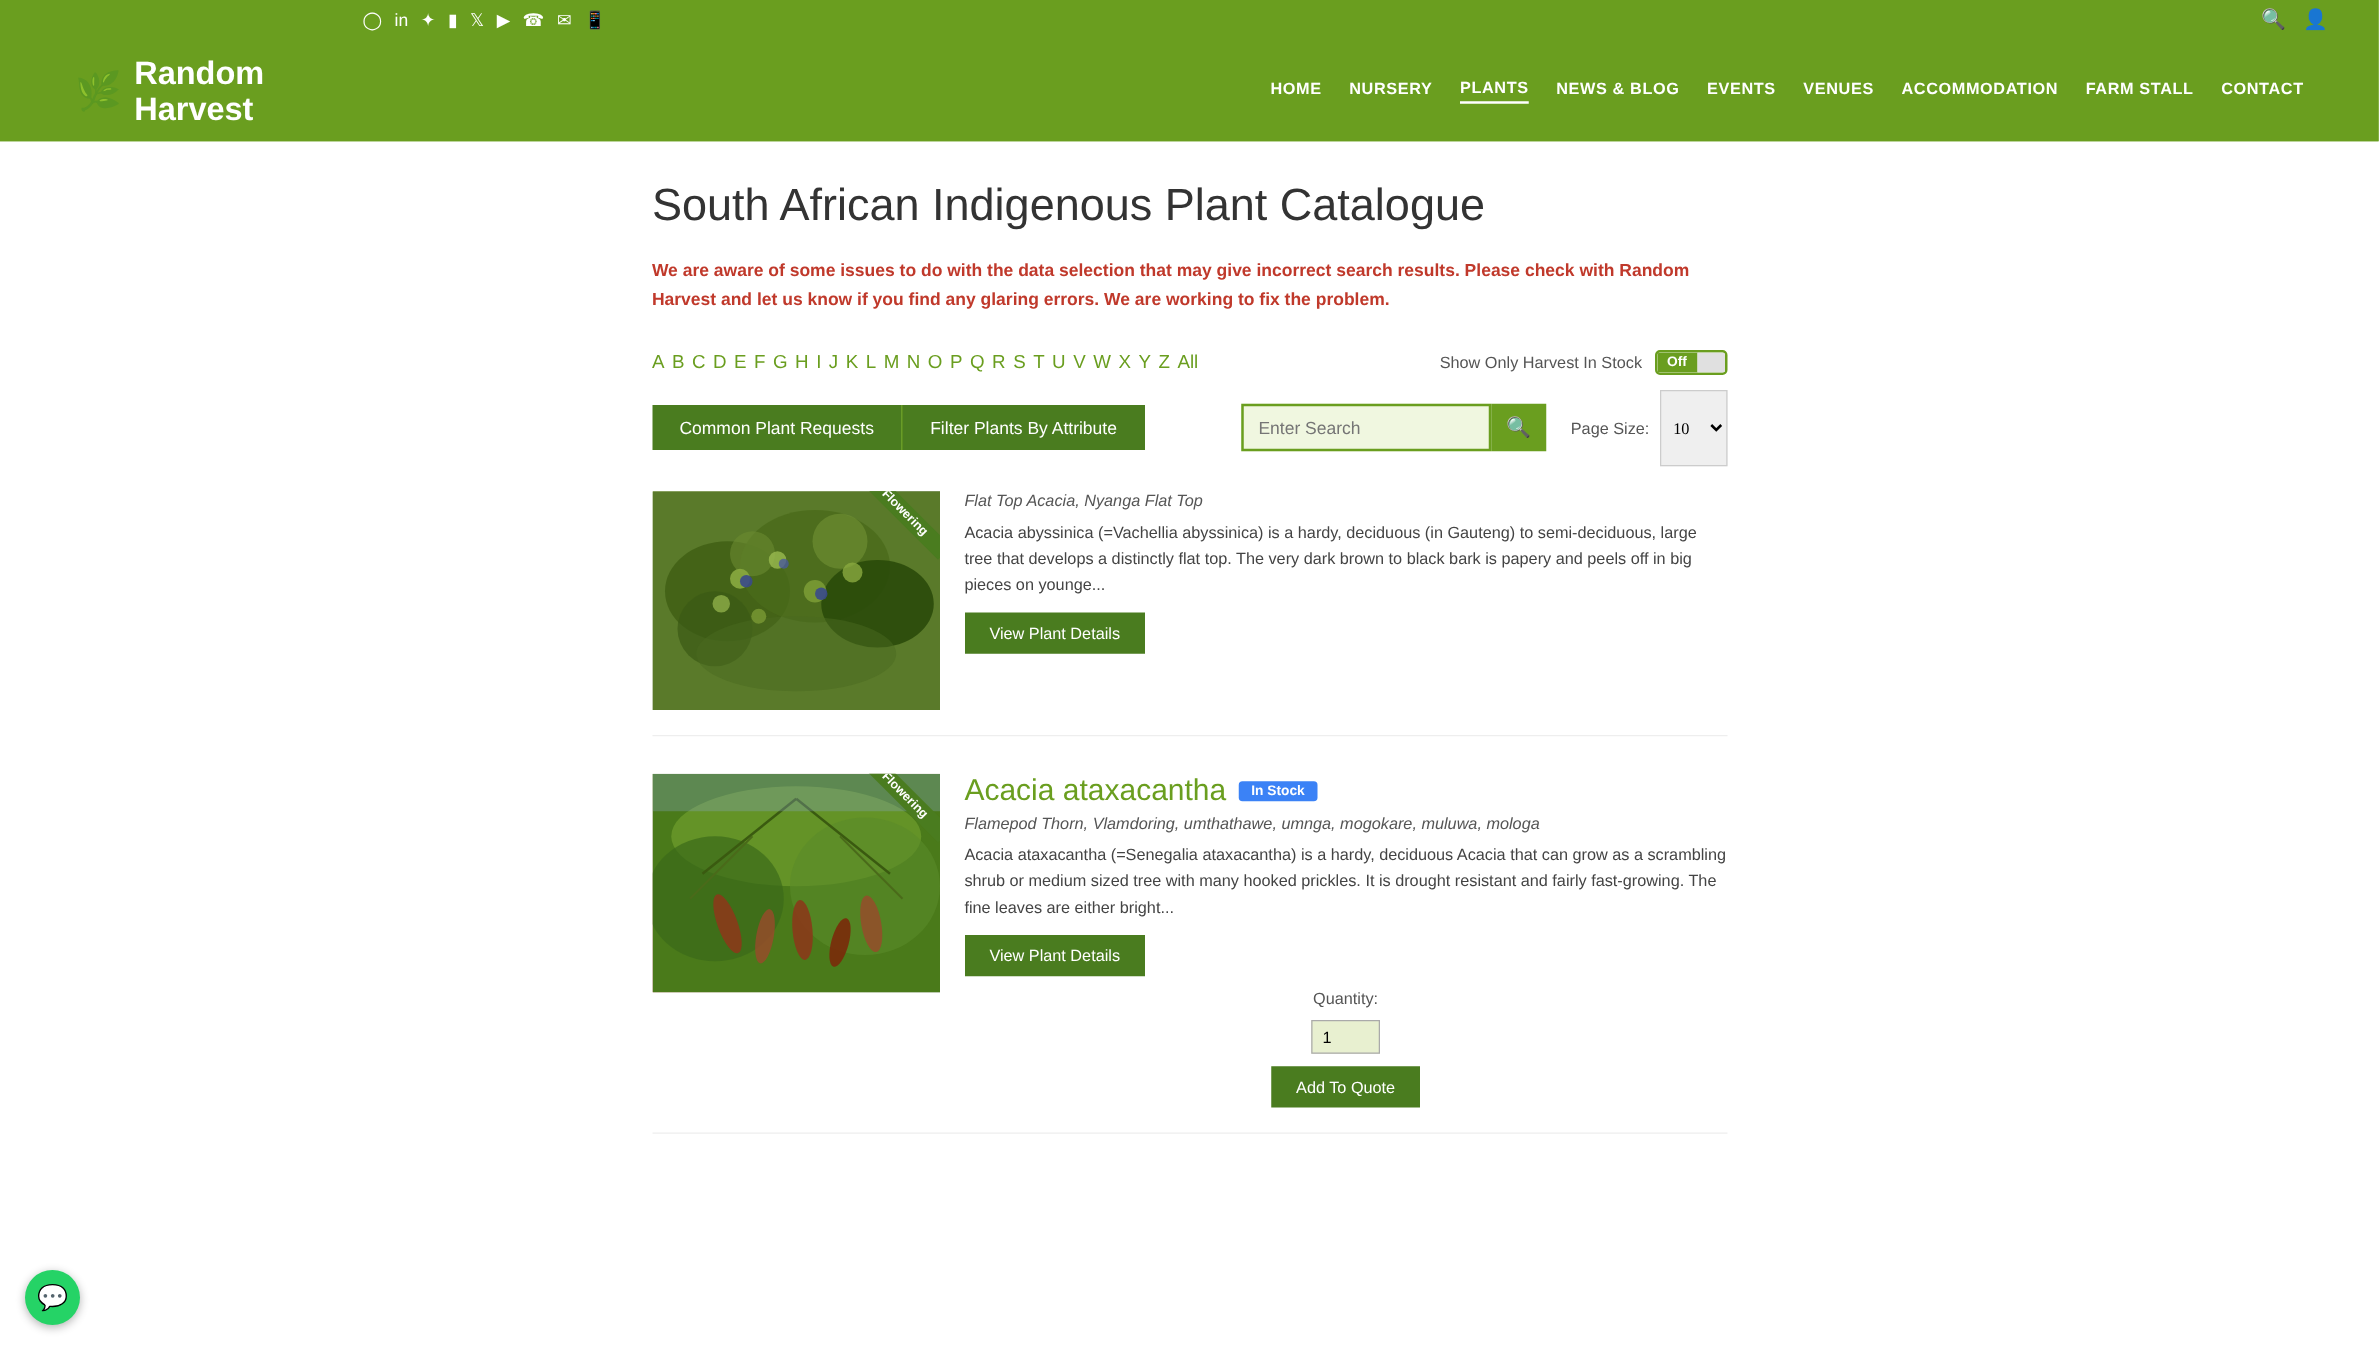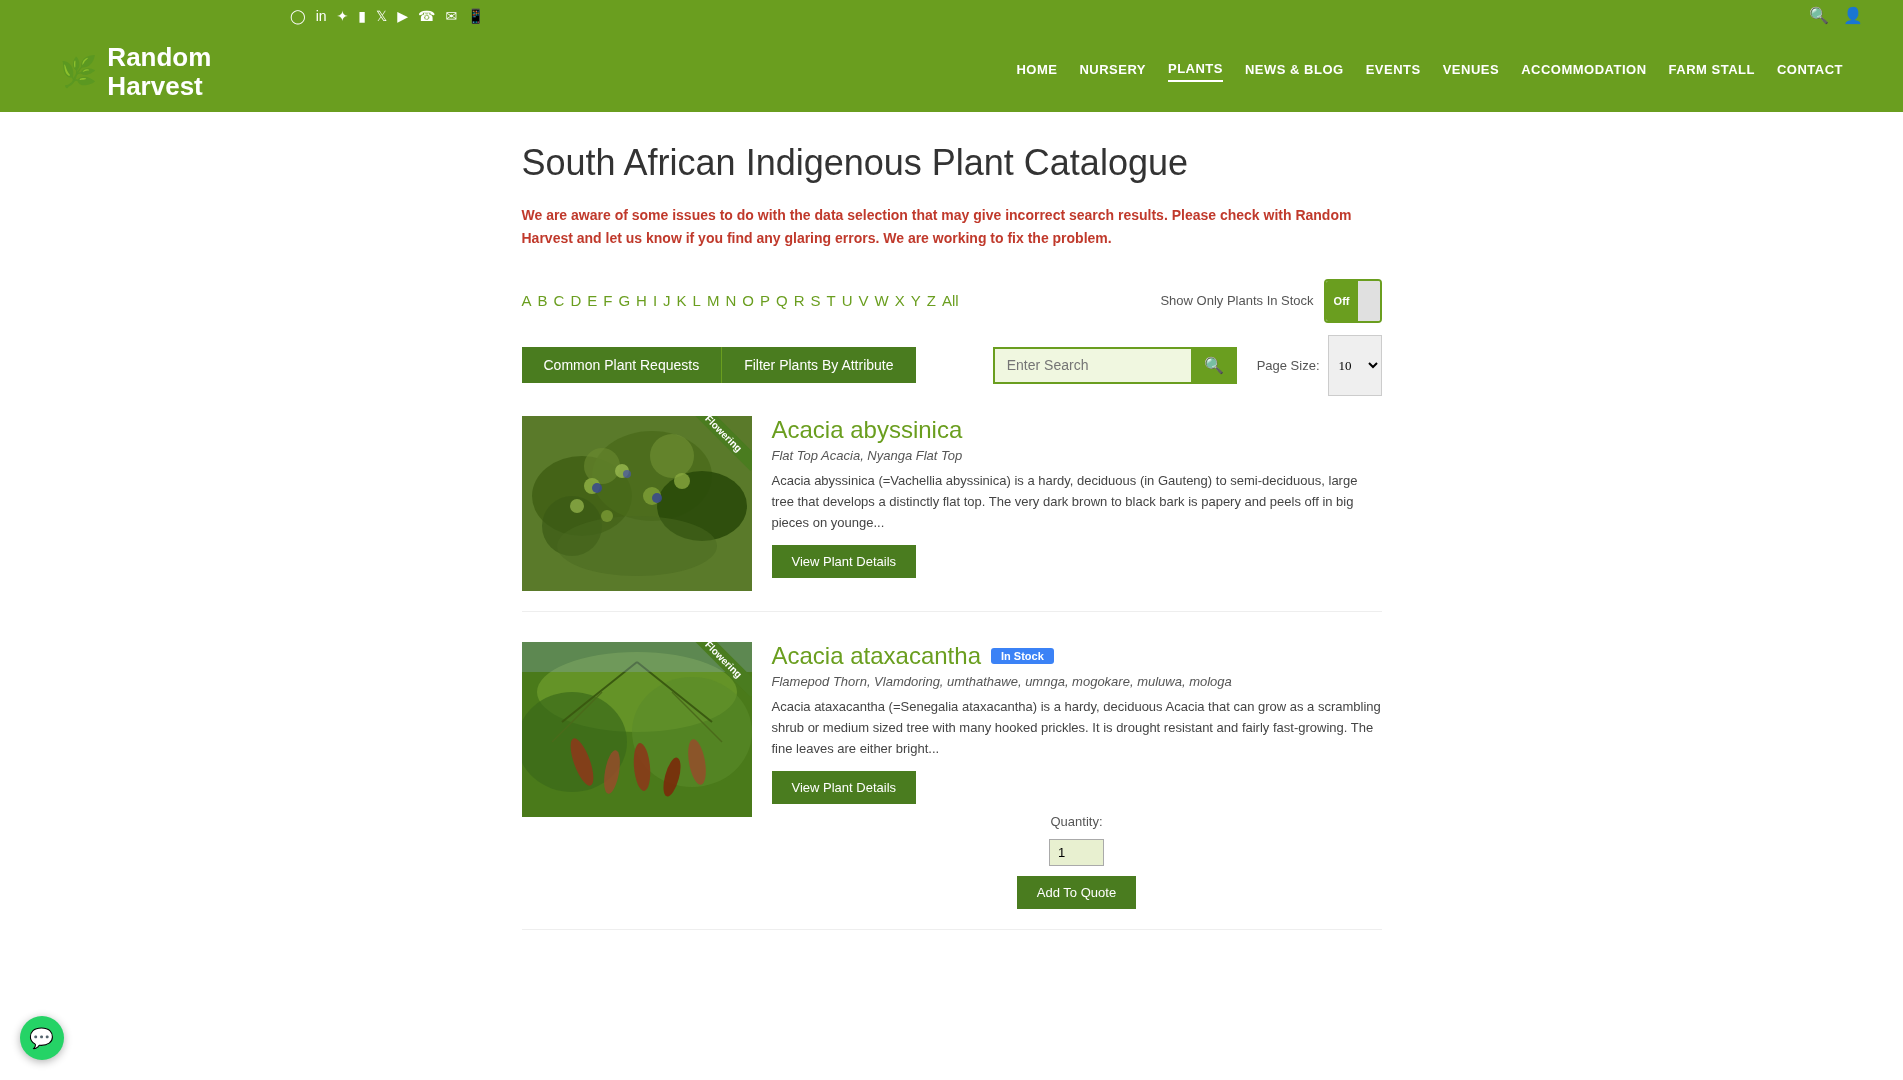--- a/index.html
+++ b/index.html
@@ -27,21 +27,21 @@
     .nav-item.active { border-bottom: 2px solid #fff; }
 
     
     .main { max-width: 900px; margin: 0 auto; padding: 30px 20px; }
     .page-title { font-size: 36px; font-weight: 300; color: #333; margin-bottom: 20px; }
 
     
     .warning { color: #c0392b; font-size: 14px; font-weight: bold; line-height: 1.6; margin-bottom: 30px; }
     .alpha-link { color: #6a9e1f; font-size: 15px; font-weight: 500; cursor: pointer; text-decoration: none; }
     .stock-label { font-size: 13px; color: #555; }
-    .toggle-switch { display: inline-flex; align-items: center; border: 2px solid #6a9e1f; border-radius: 4px; overflow: hidden; height: 44px; }
+    .toggle-switch { display: inline-flex; align-items: center; border: 2px solid #6a9e1f; border-radius: 4px; overflow: hidden; height: 20px; }
     .toggle-off { background: #6a9e1f; color: #fff; font-size: 11px; font-weight: bold; padding: 0 8px; height: 100%; display: flex; align-items: center; }
     .toggle-slider { background: #e0e0e0; width: 22px; height: 100%; display: flex; align-items: center; justify-content: center; cursor: pointer; }
     .btn-common { background: #4a7c1f; color: #fff; border: none; padding: 10px 22px; font-size: 14px; cursor: pointer; font-weight: 500; }
     .btn-filter-attr { background: #4a7c1f; color: #fff; border: none; padding: 10px 22px; font-size: 14px; cursor: pointer; font-weight: 500; border-left: 1px solid #6a9e1f; }
     .search-input { border: 2px solid #6a9e1f; padding: 8px 12px; font-size: 14px; width: 200px; outline: none; background: #f0f7e0; color: #14532d; }
     .search-btn { background: #6a9e1f; border: none; padding: 9px 12px; cursor: pointer; color: #fff; font-size: 16px; }
     .page-size-area { display: flex; align-items: center; gap: 8px; }
     .page-size-label { font-size: 13px; color: #555; }
     .page-size-select { border: 1px solid #ccc; padding: 21px 6px; font-size: 13px; cursor: pointer; font-family: Liberation Serif, serif; }
 
@@ -166,21 +166,21 @@
       <a class="alpha-link">T</a>
       <a class="alpha-link">U</a>
       <a class="alpha-link">V</a>
       <a class="alpha-link">W</a>
       <a class="alpha-link">X</a>
       <a class="alpha-link">Y</a>
       <a class="alpha-link">Z</a>
       <a class="alpha-link">All</a>
     </div>
     <div class="stock-toggle-wrap">
-      <span class="stock-label">Show Only Plants In Stock</span>
+      <span class="stock-label">Show Only Harvest In Stock</span>
       <div class="toggle-switch">
         <span class="toggle-off">Off</span>
         <span class="toggle-slider"></span>
       </div>
     </div>
   </div>
 
   <div class="filter-page-row">
     <div class="left-filters">
       <button class="btn-common">Common Plant Requests</button>
@@ -222,23 +222,20 @@
         <circle cx="55" cy="90" r="7" fill="#9aba50" opacity="0.7"></circle>
         <circle cx="85" cy="100" r="6" fill="#7a9a35" opacity="0.8"></circle>
 
         <circle cx="75" cy="72" r="5" fill="#3a4a8a" opacity="0.9"></circle>
         <circle cx="105" cy="58" r="4" fill="#4a5a9a" opacity="0.8"></circle>
         <circle cx="135" cy="82" r="5" fill="#3a4a8a" opacity="0.9"></circle>
       </svg>
       <div class="plant-badge">Flowering</div>
     </div>
     <div class="plant-info">
-      <div class="plant-title">
-        <span>Acacia abyssinica</span>
-      </div>
       <div class="plant-subtitle">Flat Top Acacia, Nyanga Flat Top</div>
       <div class="plant-desc">Acacia abyssinica (=Vachellia abyssinica) is a hardy, deciduous (in Gauteng) to semi-deciduous, large tree that develops a distinctly flat top. The very dark brown to black bark is papery and peels off in big pieces on younge...</div>
       <button class="btn-view">View Plant Details</button>
     </div>
   </div>
 
   <div class="plant-card">
     <div class="plant-image-wrap">
       <svg class="plant-svg plant-img-2" viewBox="0 0 230 175" xmlns="http://www.w3.org/2000/svg">
         <rect width="230" height="175" fill="#4a7a1a"></rect>

